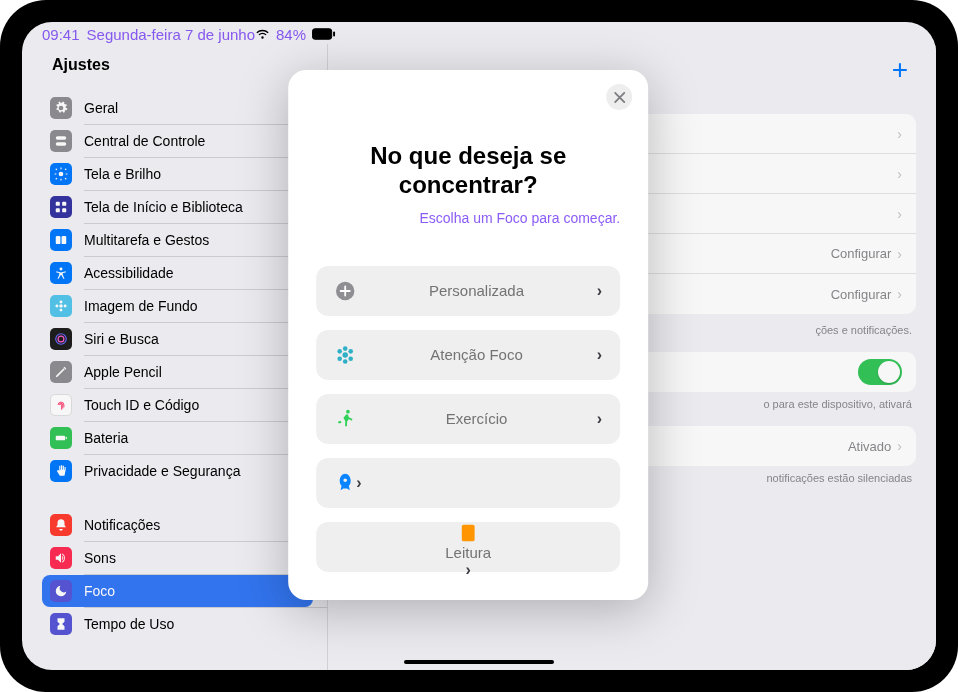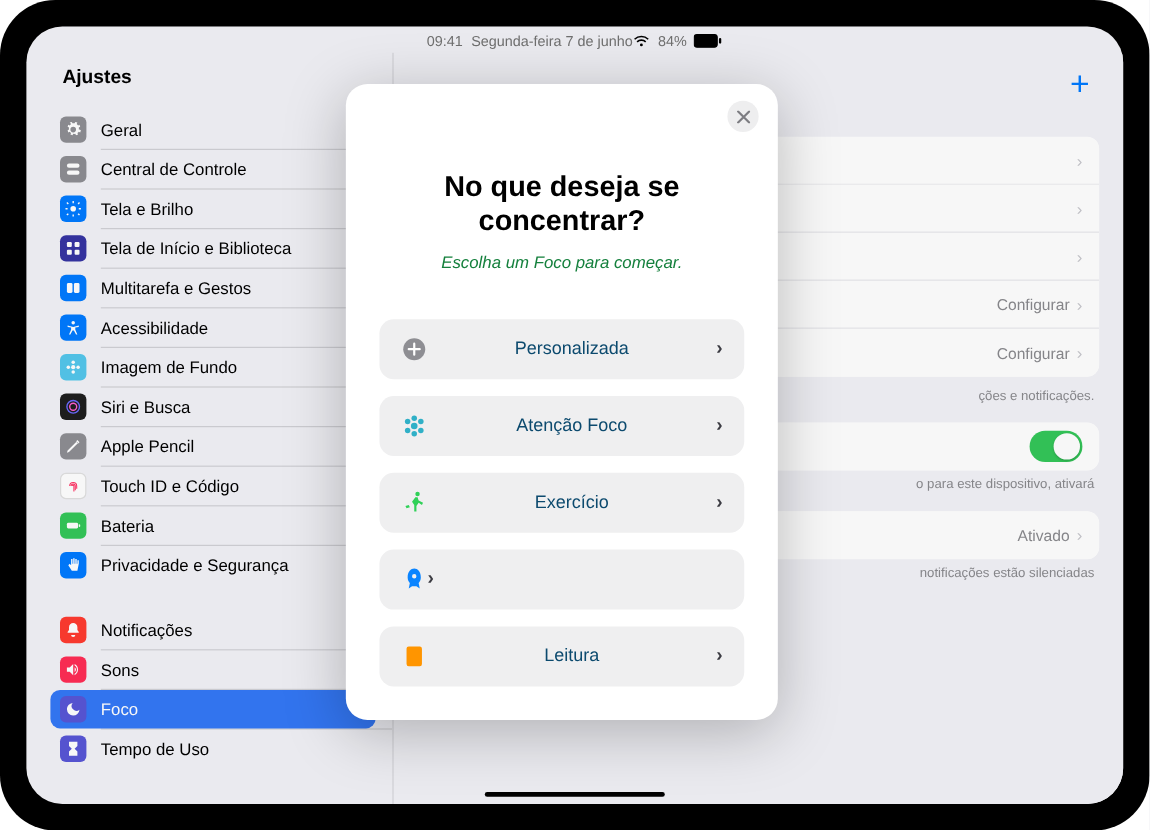--- a/index.html
+++ b/index.html
@@ -12,23 +12,23 @@
     position: relative;
   }
   .screen {
     width: 100%; height: 100%;
     background: #f2f2f7;
     border-radius: 30px;
     overflow: hidden;
     position: relative;
   }
   .statusbar {
-    display: flex; justify-content: center; align-items: center;
+    display: flex; justify-content: flex-start; align-items: center;
     height: 22px; padding: 2px 20px 0 20px;
-    font-size: 12px; font-weight: 500; color: #737373;
+    font-size: 15px; font-weight: 500; color: #8b5cf6;
   }
   .statusbar .left { display: flex; gap: 7px; align-items: center; }
   .statusbar .right { display: flex; gap: 6px; align-items: center; }
   .wifi-icon, .battery-icon { display: inline-flex; align-items: center; }
   .content {
     display: flex; height: calc(100% - 22px);
     position: relative;
   }
   .sidebar {
     width: 305px; height: 100%;
@@ -113,36 +113,35 @@
     background: #eeeeef;
     display: flex; align-items: center; justify-content: center;
     color: #7d7d82; cursor: pointer;
   }
   .modal-close svg { width: 11px; height: 11px; }
   .modal h1 {
     text-align: center; font-size: 24px; font-weight: 700;
     margin: 50px 24px 10px; line-height: 1.2;
   }
   .modal .subtitle {
-    text-align: center; font-size: 14px; color: #15803d;
+    text-align: right; font-size: 14px; color: #8b5cf6;
     margin-bottom: 40px;
-    font-style: italic;
   }
   .focus-option {
     background: #efeff0; border-radius: 12px;
     height: 50px; display: flex; align-items: center;
     padding: 0 18px; margin-bottom: 14px; cursor: pointer;
     position: relative;
   }
-  .focus-option:last-child { margin-bottom: 0; }
+  .focus-option:last-child { margin-bottom: 0; flex-direction: column; }
   .focus-option .opt-icon {
     width: 22px; height: 22px; display: flex; align-items: center; justify-content: center;
   }
   .focus-option .opt-label {
-    flex: 1; text-align: center; font-size: 15px; font-weight: 400; color: #0c4a6e;
+    flex: 1; text-align: center; font-size: 15px; font-weight: 400; color: #737373;
   }
   .focus-option .opt-chevron { color: #3c3c43; font-size: 16px; font-weight: 600; }
   
   .dim {
     position: absolute; top:0; left:0; right:0; bottom:0;
     background: rgba(0,0,0,0.03);
     border-radius: 30px;
     z-index: 5;
     pointer-events: none;
   }

